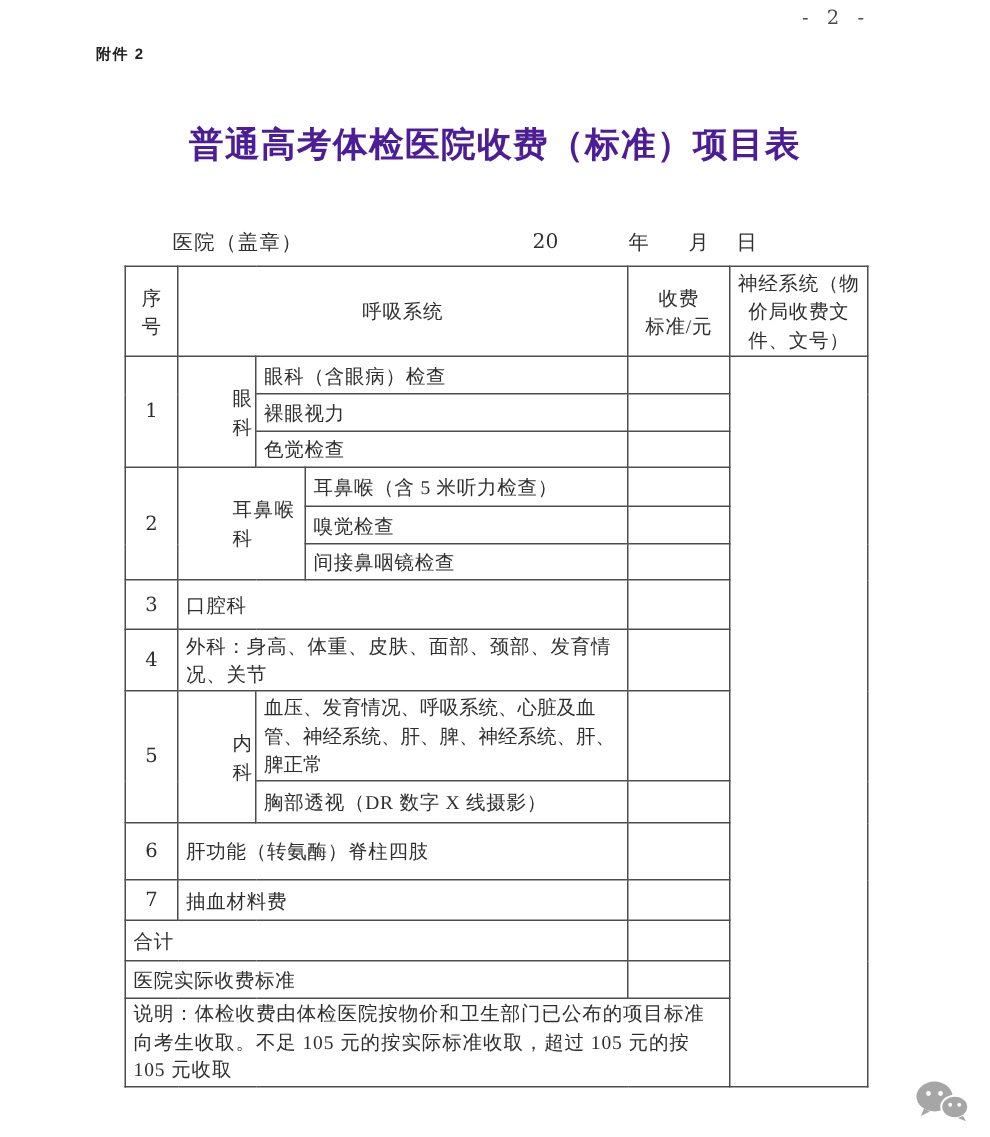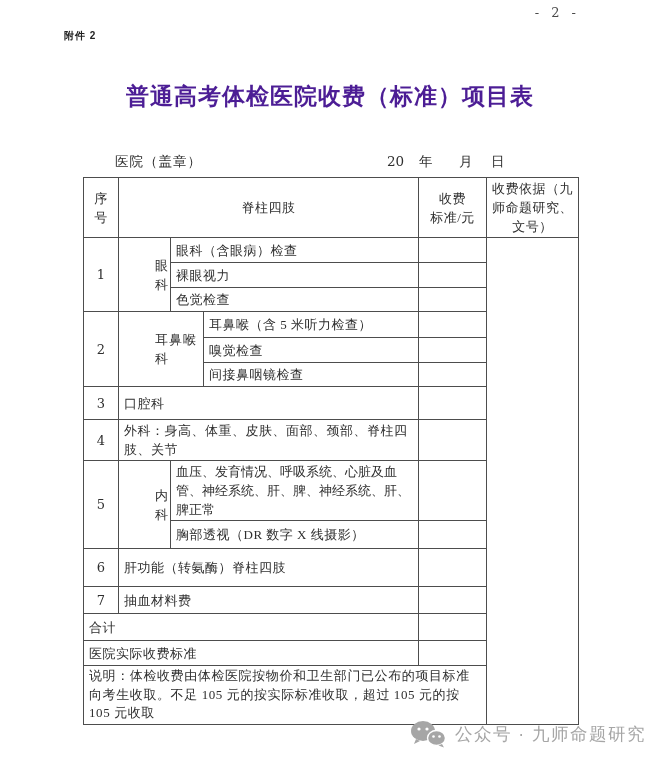--- a/index.html
+++ b/index.html
@@ -27,21 +27,21 @@
     text-align:center;
     font-size:23px;font-weight:bold;color:#4c1d95;
     font-family:"Liberation Sans","DejaVu Sans",sans-serif;
     letter-spacing:1px;
   }
   .dateline{
     position:absolute;top:153px;left:83px;width:494px;height:22px;
     font-size:13.5px;color:#2f2f2f;
   }
   .dateline .hospital{position:absolute;left:0;top:0;letter-spacing:1px;margin-left:32px;}
-  .dateline .yy{position:absolute;left:304px;top:0;font-family:"DejaVu Serif",serif;}
+  .dateline .yy{position:absolute;left:272px;top:0;font-family:"DejaVu Serif",serif;}
   .dateline .unit-year{position:absolute;left:336px;top:0;}
   .dateline .unit-month{position:absolute;left:376px;top:0;}
   .dateline .unit-day{position:absolute;left:408px;top:0;}
 
   table.fee-table{
     position:absolute;top:177px;left:83px;
     border-collapse:collapse;table-layout:fixed;
     width:495px;
   }
   .fee-table td{
@@ -92,24 +92,24 @@
       <col style="width:52px">
       <col style="width:33px">
     <col style="width:215px">
       <col style="width:68px">
       <col style="width:92px">
   </colgroup>
   <tbody>
       <tr style="height:55px">
     <td class="header-cell prewrap">序
 号</td>
-    <td class="header-cell" colspan="3">脊柱四肢</td>
+    <td class="header-cell" colspan="3">呼吸系统</td>
     <td class="header-cell prewrap">收费
 标准/元</td>
-    <td class="header-cell">收费依据（九师命题研究、文号）</td>
+    <td class="header-cell">神经系统（物价局收费文件、文号）</td>
   </tr>
   <tr style="height:25px">
     <td class="seqcell" rowspan="3">1</td>
     <td class="dept" rowspan="3">眼科</td>
     <td colspan="2">眼科（含眼病）检查</td>
     <td class="fee-empty"></td>
     <td class="basis-empty" rowspan="15"></td>
   </tr>
   <tr style="height:25px">
     <td colspan="2">裸眼视力</td>
@@ -133,21 +133,21 @@
     <td>间接鼻咽镜检查</td>
     <td class="fee-empty"></td>
   </tr>
   <tr style="height:33px">
     <td class="seqcell">3</td>
     <td colspan="3">口腔科</td>
     <td class="fee-empty"></td>
   </tr>
   <tr style="height:40px">
     <td class="seqcell">4</td>
-    <td colspan="3">外科：身高、体重、皮肤、面部、颈部、脊柱四肢、关节</td>
+    <td colspan="3">外科：身高、体重、皮肤、面部、颈部、发育情况、关节</td>
     <td class="fee-empty"></td>
   </tr>
   <tr style="height:57px">
     <td class="seqcell" rowspan="2">5</td>
     <td class="dept" rowspan="2">内科</td>
     <td colspan="2" style="letter-spacing:0;">血压、发育情况、呼吸系统、心脏及血管、神经系统、肝、脾、神经系统、肝、脾正常</td>
     <td class="fee-empty"></td>
   </tr>
   <tr style="height:28px">
     <td colspan="2">胸部透视（DR 数字 X 线摄影）</td>
@@ -183,14 +183,13 @@
       <ellipse cx="13" cy="11" rx="12" ry="10" fill="#a6a6a6"></ellipse>
       <path d="M6 19 L4 24 L10 21 Z" fill="#a6a6a6"></path>
       <circle cx="9" cy="9" r="1.6" fill="#ffffff"></circle>
       <circle cx="17" cy="9" r="1.6" fill="#ffffff"></circle>
       <ellipse cx="26.5" cy="18" rx="9" ry="7.5" fill="#a6a6a6" stroke="#ffffff" stroke-width="1.4"></ellipse>
       <path d="M32 24 L34 27.5 L28.5 25.4 Z" fill="#a6a6a6"></path>
       <circle cx="23.5" cy="16.5" r="1.3" fill="#ffffff"></circle>
       <circle cx="29.5" cy="16.5" r="1.3" fill="#ffffff"></circle>
     </svg>
   </span>
-  <span class="label">公众号 · 九师命题研究</span>
 </div>
 
 </body></html>

